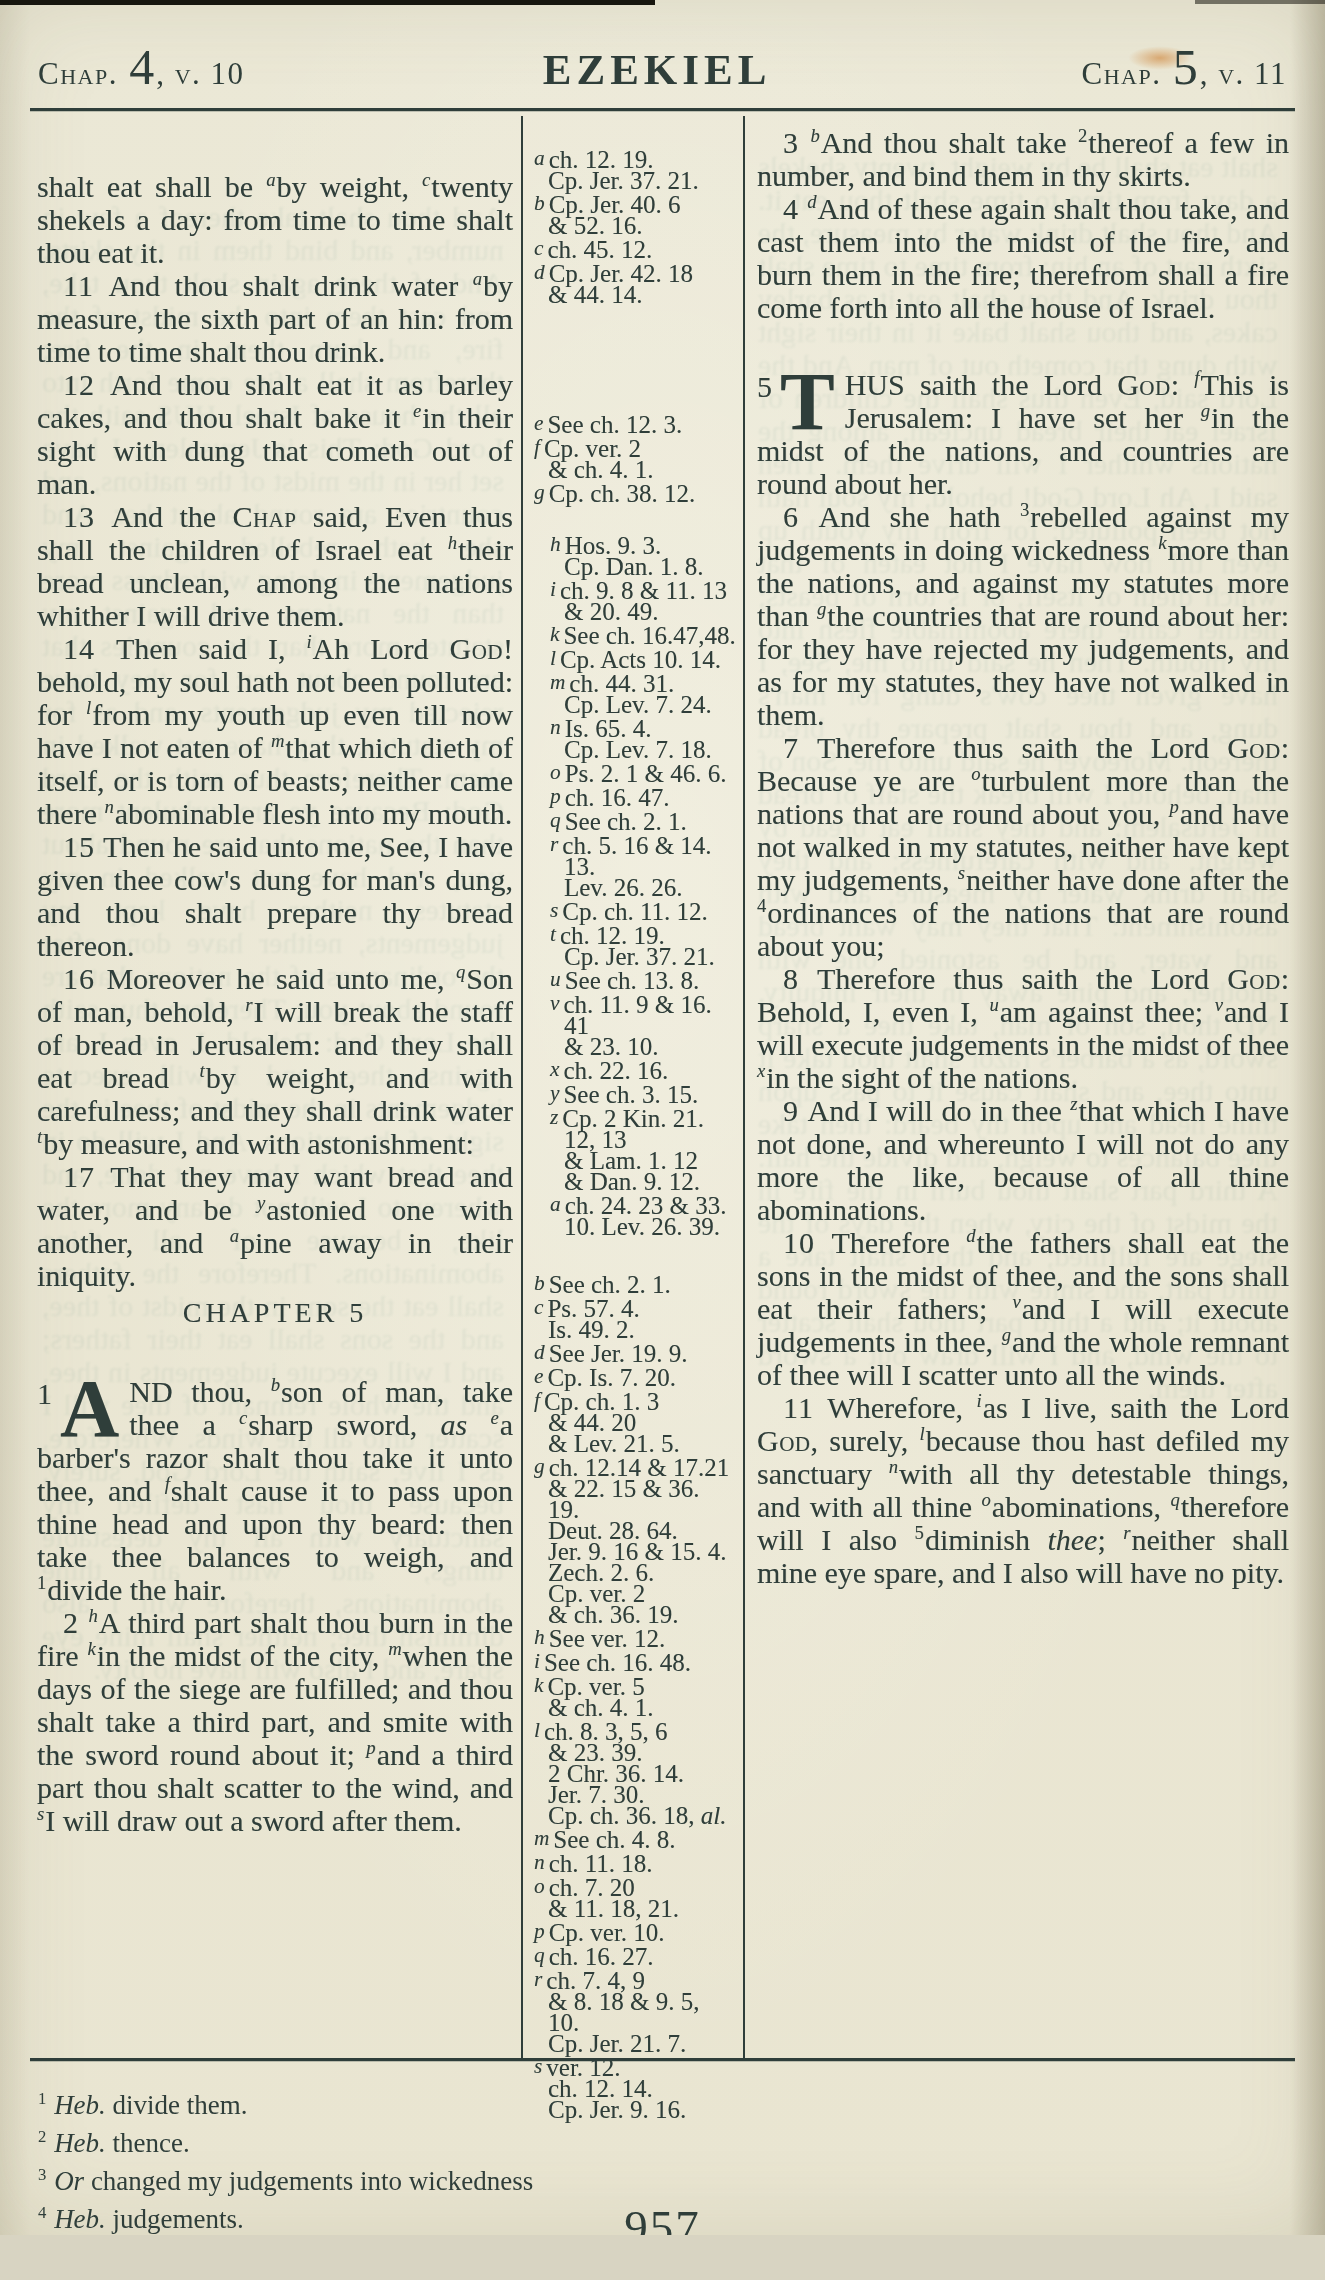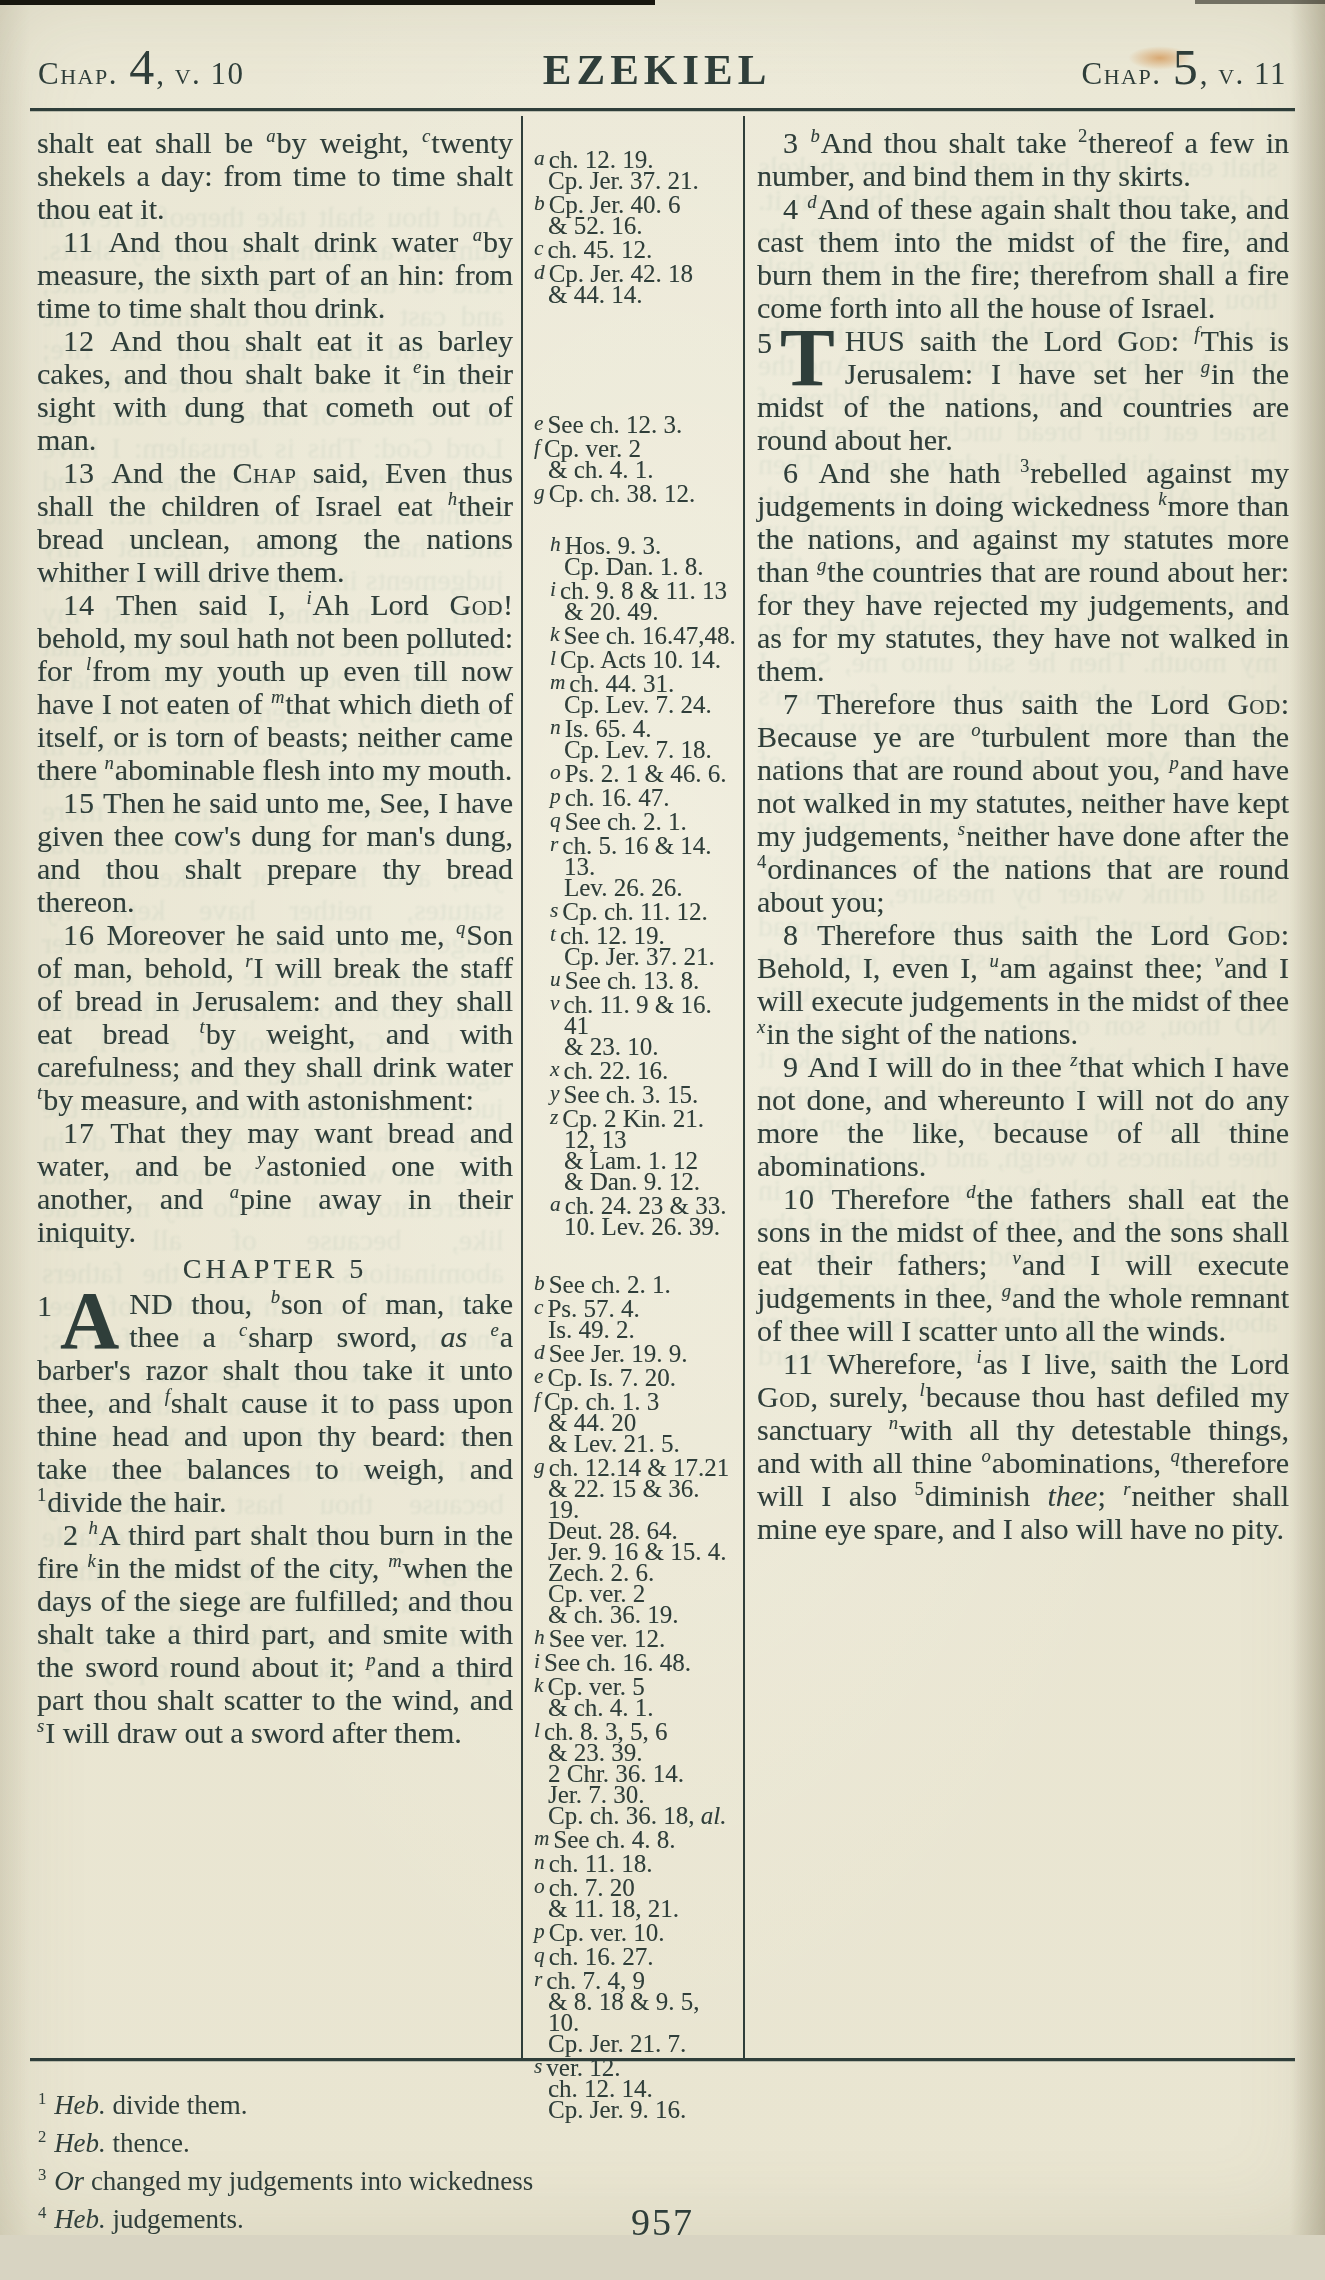--- a/index.html
+++ b/index.html
@@ -36,21 +36,21 @@
   .bottom-rule{top:2058px;}
   .vrule{position:absolute;top:116px;height:1942px;width:2px;background:#2f3e3a;}
   .vrule-1{left:521px;}
   .vrule-2{left:743px;}
   
   .col{position:absolute;top:126px;}
   .col-left{left:37px;width:476px;}
   .col-right{left:757px;width:532px;}
   .verse{margin:0;font-size:30px;line-height:33px;text-align:justify;text-indent:26px;
     text-shadow:0.3px 0.3px 0 rgba(47,62,58,0.30);}
-  .verse.cont,.verse.dcp{text-indent:0;}
+  .verse.cont,.verse.dcp{text-indent:0;margin-top:44px;}
   .vn{letter-spacing:1px;}
   sup{font-size:62%;line-height:0;vertical-align:super;}
   sup.rl{font-style:italic;margin-right:1px;}
   sup.rn{margin-right:1px;}
   .sc{font-variant:small-caps;letter-spacing:0.5px;}
   .chap-head{font-size:28px;line-height:36px;text-align:center;letter-spacing:4px;margin:3px 0 0;
     text-shadow:0.3px 0.3px 0 rgba(47,62,58,0.30);}
   .dc-wrap{float:left;display:flex;align-items:flex-start;margin:4px 10px 0 0;}
   .dc-wrap .vn{font-size:30px;margin-right:7px;line-height:30px;}
   .dc{font-size:82px;line-height:60px;font-weight:600;}
@@ -62,21 +62,21 @@
   .ref-group.g0{margin-top:22px;}
   .ref-group.g1{margin-top:108px;}
   .ref-group.g2{margin-top:30px;margin-left:16px;}
   .ref-group.g3{margin-top:36px;}
   
   .footnotes{position:absolute;top:2086px;left:38px;right:38px;font-size:27px;line-height:38px;}
   .fn-line{display:flex;justify-content:space-between;flex-direction:column;}
   .fn-line span{white-space:nowrap;}
   .footnotes em, .bleed em{font-style:italic;}
   
-  .page-number{position:absolute;top:2200px;left:0;right:0;text-align:center;font-size:38px;letter-spacing:2px;}
+  .page-number{position:absolute;top:2200px;left:0;right:0;text-align:center;font-size:47px;letter-spacing:2px;}
 </style>
 </head>
 <body>
 
 <div class="page">
 
   <div class="bleed-layer">
     <div class="bleed b1" id="bleed1">And thou shalt take thereof a few in number, and bind them in thy skirts. And of these again shalt thou take, and cast them into the midst of the fire, and burn them in the fire; therefrom shall a fire come forth into all the house of Israel. HUS saith the Lord God: This is Jerusalem: I have set her in the midst of the nations, and countries are round about her. And she hath rebelled against my judgements in doing wickedness more than the nations, and against my statutes more than the countries that are round about her: for they have rejected my judgements, and as for my statutes, they have not walked in them. Therefore thus saith the Lord God: Because ye are turbulent more than the nations that are round about you, and have not walked in my statutes, neither have kept my judgements, neither have done after the ordinances of the nations that are round about you; Therefore thus saith the Lord God: Behold, I, even I, am against thee; and I will execute judgements in the midst of thee in the sight of the nations. And I will do in thee that which I have not done, and whereunto I will not do any more the like, because of all thine abominations. Therefore the fathers shall eat the sons in the midst of thee, and the sons shall eat their fathers; and I will execute judgements in thee, and the whole remnant of thee will I scatter unto all the winds. Wherefore, as I live, saith the Lord God, surely, because thou hast defiled my sanctuary with all thy detestable things, and with all thine abominations, therefore will I also diminish thee; neither shall mine eye spare, and I also will have no pity.</div>
     <div class="bleed b2" id="bleed2">shalt eat shall be by weight, twenty shekels a day: from time to time shalt thou eat it. And thou shalt drink water by measure, the sixth part of an hin: from time to time shalt thou drink. And thou shalt eat it as barley cakes, and thou shalt bake it in their sight with dung that cometh out of man. And the Lord said, Even thus shall the children of Israel eat their bread unclean, among the nations whither I will drive them. Then said I, Ah Lord God! behold, my soul hath not been polluted: for from my youth up even till now have I not eaten of that which dieth of itself, or is torn of beasts; neither came there abominable flesh into my mouth. Then he said unto me, See, I have given thee cow's dung for man's dung, and thou shalt prepare thy bread thereon. Moreover he said unto me, Son of man, behold, I will break the staff of bread in Jerusalem: and they shall eat bread by weight, and with carefulness; and they shall drink water by measure, and with astonishment: That they may want bread and water, and be astonied one with another, and pine away in their iniquity. ND thou, son of man, take thee a sharp sword, as a barber's razor shalt thou take it unto thee, and shalt cause it to pass upon thine head and upon thy beard: then take thee balances to weigh, and divide the hair. A third part shalt thou burn in the fire in the midst of the city, when the days of the siege are fulfilled; and thou shalt take a third part, and smite with the sword round about it; and a third part thou shalt scatter to the wind, and I will draw out a sword after them.</div>
   </div>

